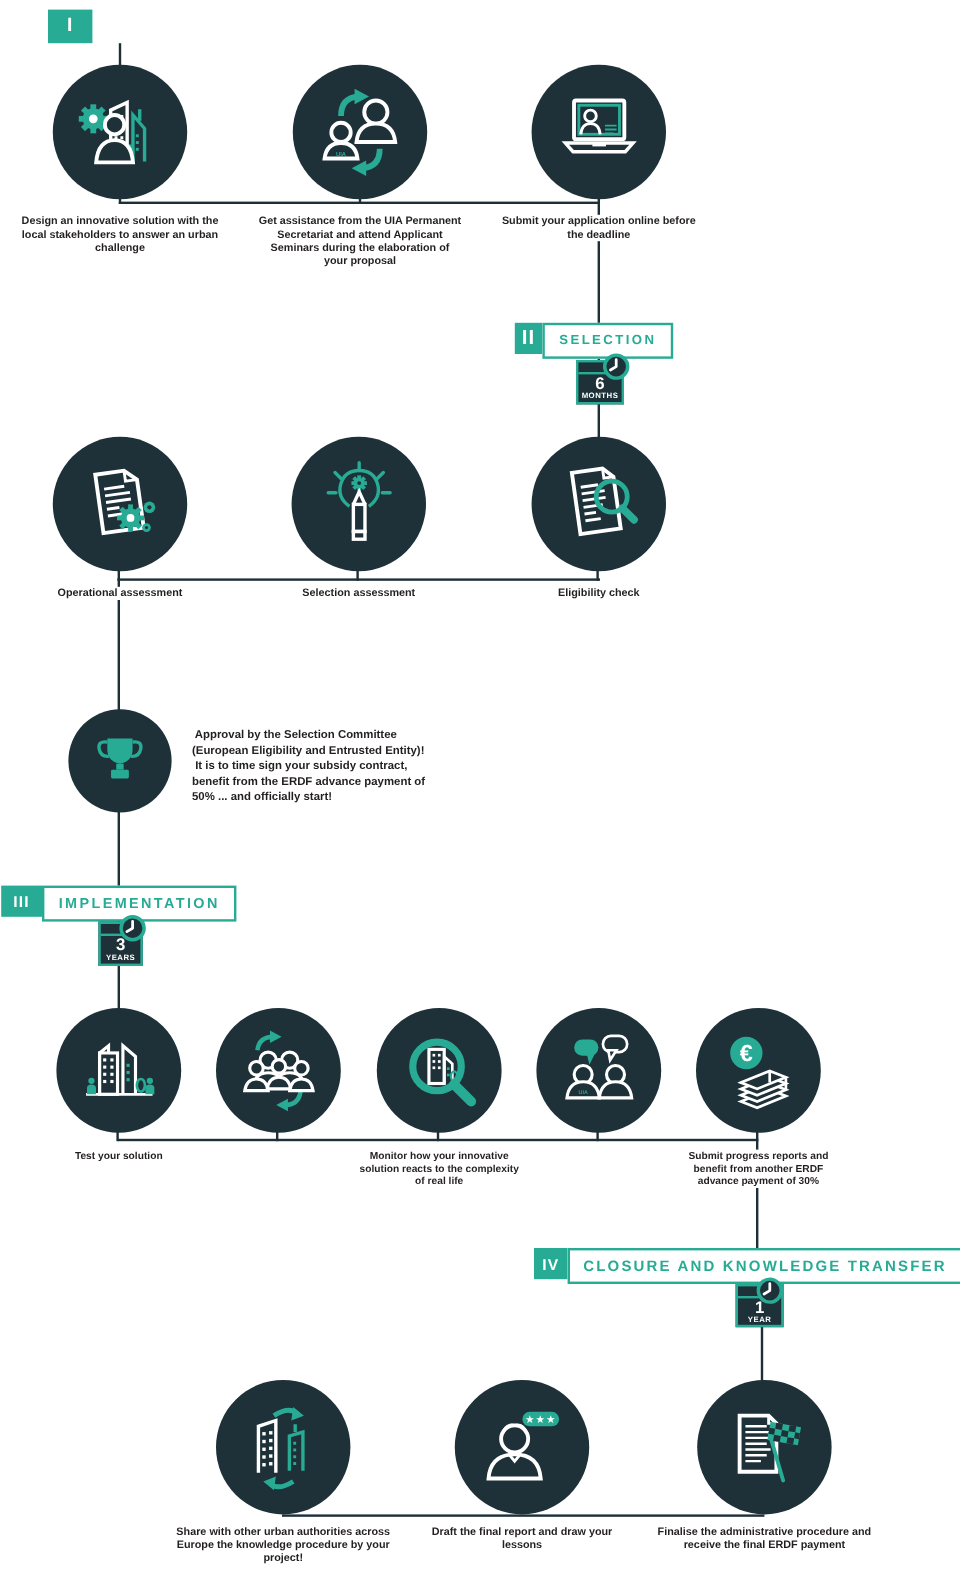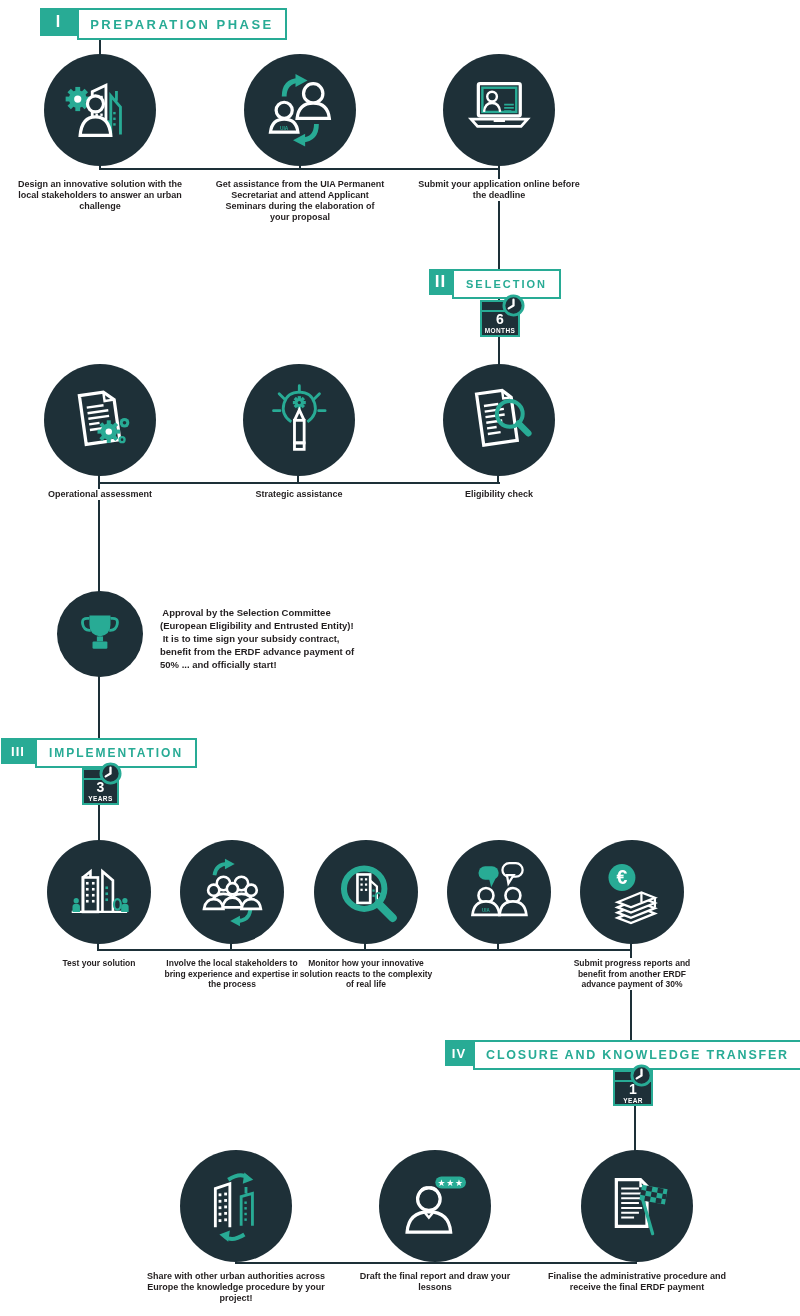--- a/index.html
+++ b/index.html
@@ -45,21 +45,20 @@
   <div class="hl" style="left:98px;top:949px;width:534px"></div>
   <div class="stub" style="left:97px;top:942px;height:9px"></div>
   <div class="stub" style="left:230px;top:942px;height:9px"></div>
   <div class="stub" style="left:364px;top:942px;height:9px"></div>
   <div class="stub" style="left:497px;top:942px;height:9px"></div>
   <div class="vl" style="left:630px;top:942px;height:99px"></div>
   <div class="vl" style="left:634px;top:1064px;height:87px"></div>
   <div class="hl" style="left:235px;top:1262px;width:402px"></div>
 
   <div class="pnum" style="left:40px;top:8px;width:37px;height:28px;font-size:16px">I</div>
-  <div class="ptitle" style="left:77px;top:8px;width:206px;height:28px;font-size:13px;letter-spacing:2.5px">PREPARATION PHASE</div>
 
   <div class="circle" style="left:44px;top:54px;width:112px;height:112px">
     <svg viewBox="0 0 100 100">
       <g fill="#28ab95">
         <rect x="19" y="21" width="6" height="30"></rect>
         <rect x="19" y="21" width="6" height="30" transform="rotate(45 22 36)"></rect>
         <rect x="19" y="21" width="6" height="30" transform="rotate(90 22 36)"></rect>
         <rect x="19" y="21" width="6" height="30" transform="rotate(135 22 36)"></rect>
         <circle cx="22" cy="36" r="11"></circle>
       </g>
@@ -175,21 +174,21 @@
         <path d="M26 14h32l10 10v54H26z" stroke="#fff" stroke-width="4" fill="none"></path>
         <path d="M58 14v10h10" stroke="#fff" stroke-width="3" fill="none"></path>
         <path d="M33 30h18M33 37h24M33 44h24M33 51h20M33 58h12M33 65h16" stroke="#fff" stroke-width="3"></path>
       </g>
       <circle cx="63" cy="42" r="16" stroke="#28ab95" stroke-width="5" fill="none"></circle>
       <path d="M74 54l12 12" stroke="#28ab95" stroke-width="8" stroke-linecap="round"></path>
     </svg>
   </div>
 
   <div class="lbl one" style="left:20px;top:489px;width:160px">Operational assessment</div>
-  <div class="lbl one" style="left:219px;top:489px;width:160px">Strategic assistance</div>
+  <div class="lbl one" style="left:219px;top:489px;width:160px">Selection assessment</div>
   <div class="lbl one" style="left:419px;top:489px;width:160px">Eligibility check</div>
 
   <div class="circle" style="left:57px;top:591px;width:86px;height:86px">
     <svg viewBox="0 0 100 100">
       <g fill="#28ab95">
         <path d="M33 20h34v15q0 16-17 19-17-3-17-19z"></path>
         <rect x="45" y="54" width="10" height="8"></rect>
         <rect x="38" y="62" width="24" height="12" rx="2"></rect>
       </g>
       <path d="M33 25q-13-2-11 9t13 10M67 25q13-2 11 9t-13 10" stroke="#28ab95" stroke-width="4.5" fill="none"></path>
@@ -307,21 +306,20 @@
         <path d="M30 84l32-13 18 7-32 13z"></path>
         <path d="M30 77l32-13 18 7-32 13z"></path>
         <path d="M30 70l32-13 18 7-32 13z"></path>
         <path d="M30 63l32-13 18 7-32 13z"></path>
         <path d="M62 50v13M80 57v13"></path>
       </g>
     </svg>
   </div>
 
   <div class="lbl s one" style="left:31px;top:958px;width:136px">Test your solution</div>
-  <div class="lbl s" style="left:164px;top:958px;width:136px">Involve the local stakeholders to bring experience and expertise in the process</div>
   <div class="lbl s" style="left:298px;top:958px;width:136px">Monitor how your innovative solution reacts to the complexity of real life</div>
   <div class="lbl s" style="left:564px;top:958px;width:136px">Submit progress reports and benefit from another ERDF advance payment of 30%</div>
 
   <div class="pnum" style="left:445px;top:1040px;width:28px;height:26px;font-size:13px">IV</div>
   <div class="ptitle" style="left:473px;top:1040px;width:325px;height:26px;font-size:12.5px;letter-spacing:1.8px">CLOSURE AND KNOWLEDGE TRANSFER</div>
   <div class="badge" style="left:613px;top:1070px;width:40px;height:36px">
     <div class="badge-top"></div>
     <div class="badge-num">1</div>
     <div class="badge-unit">YEAR</div>
   </div>

